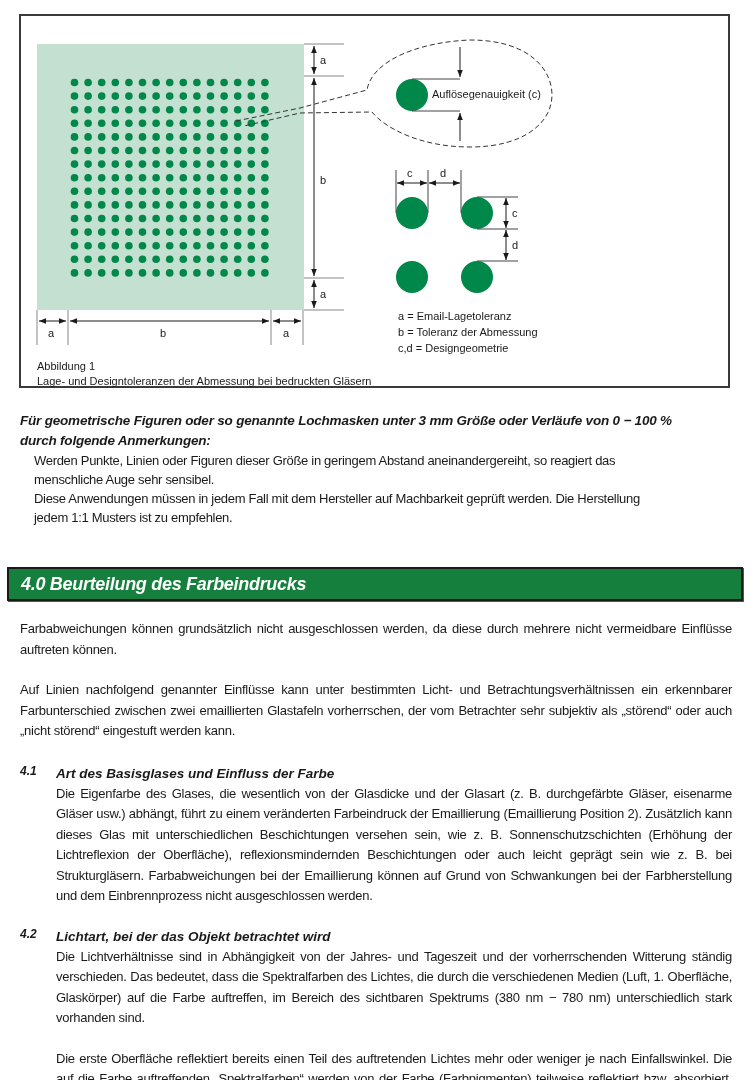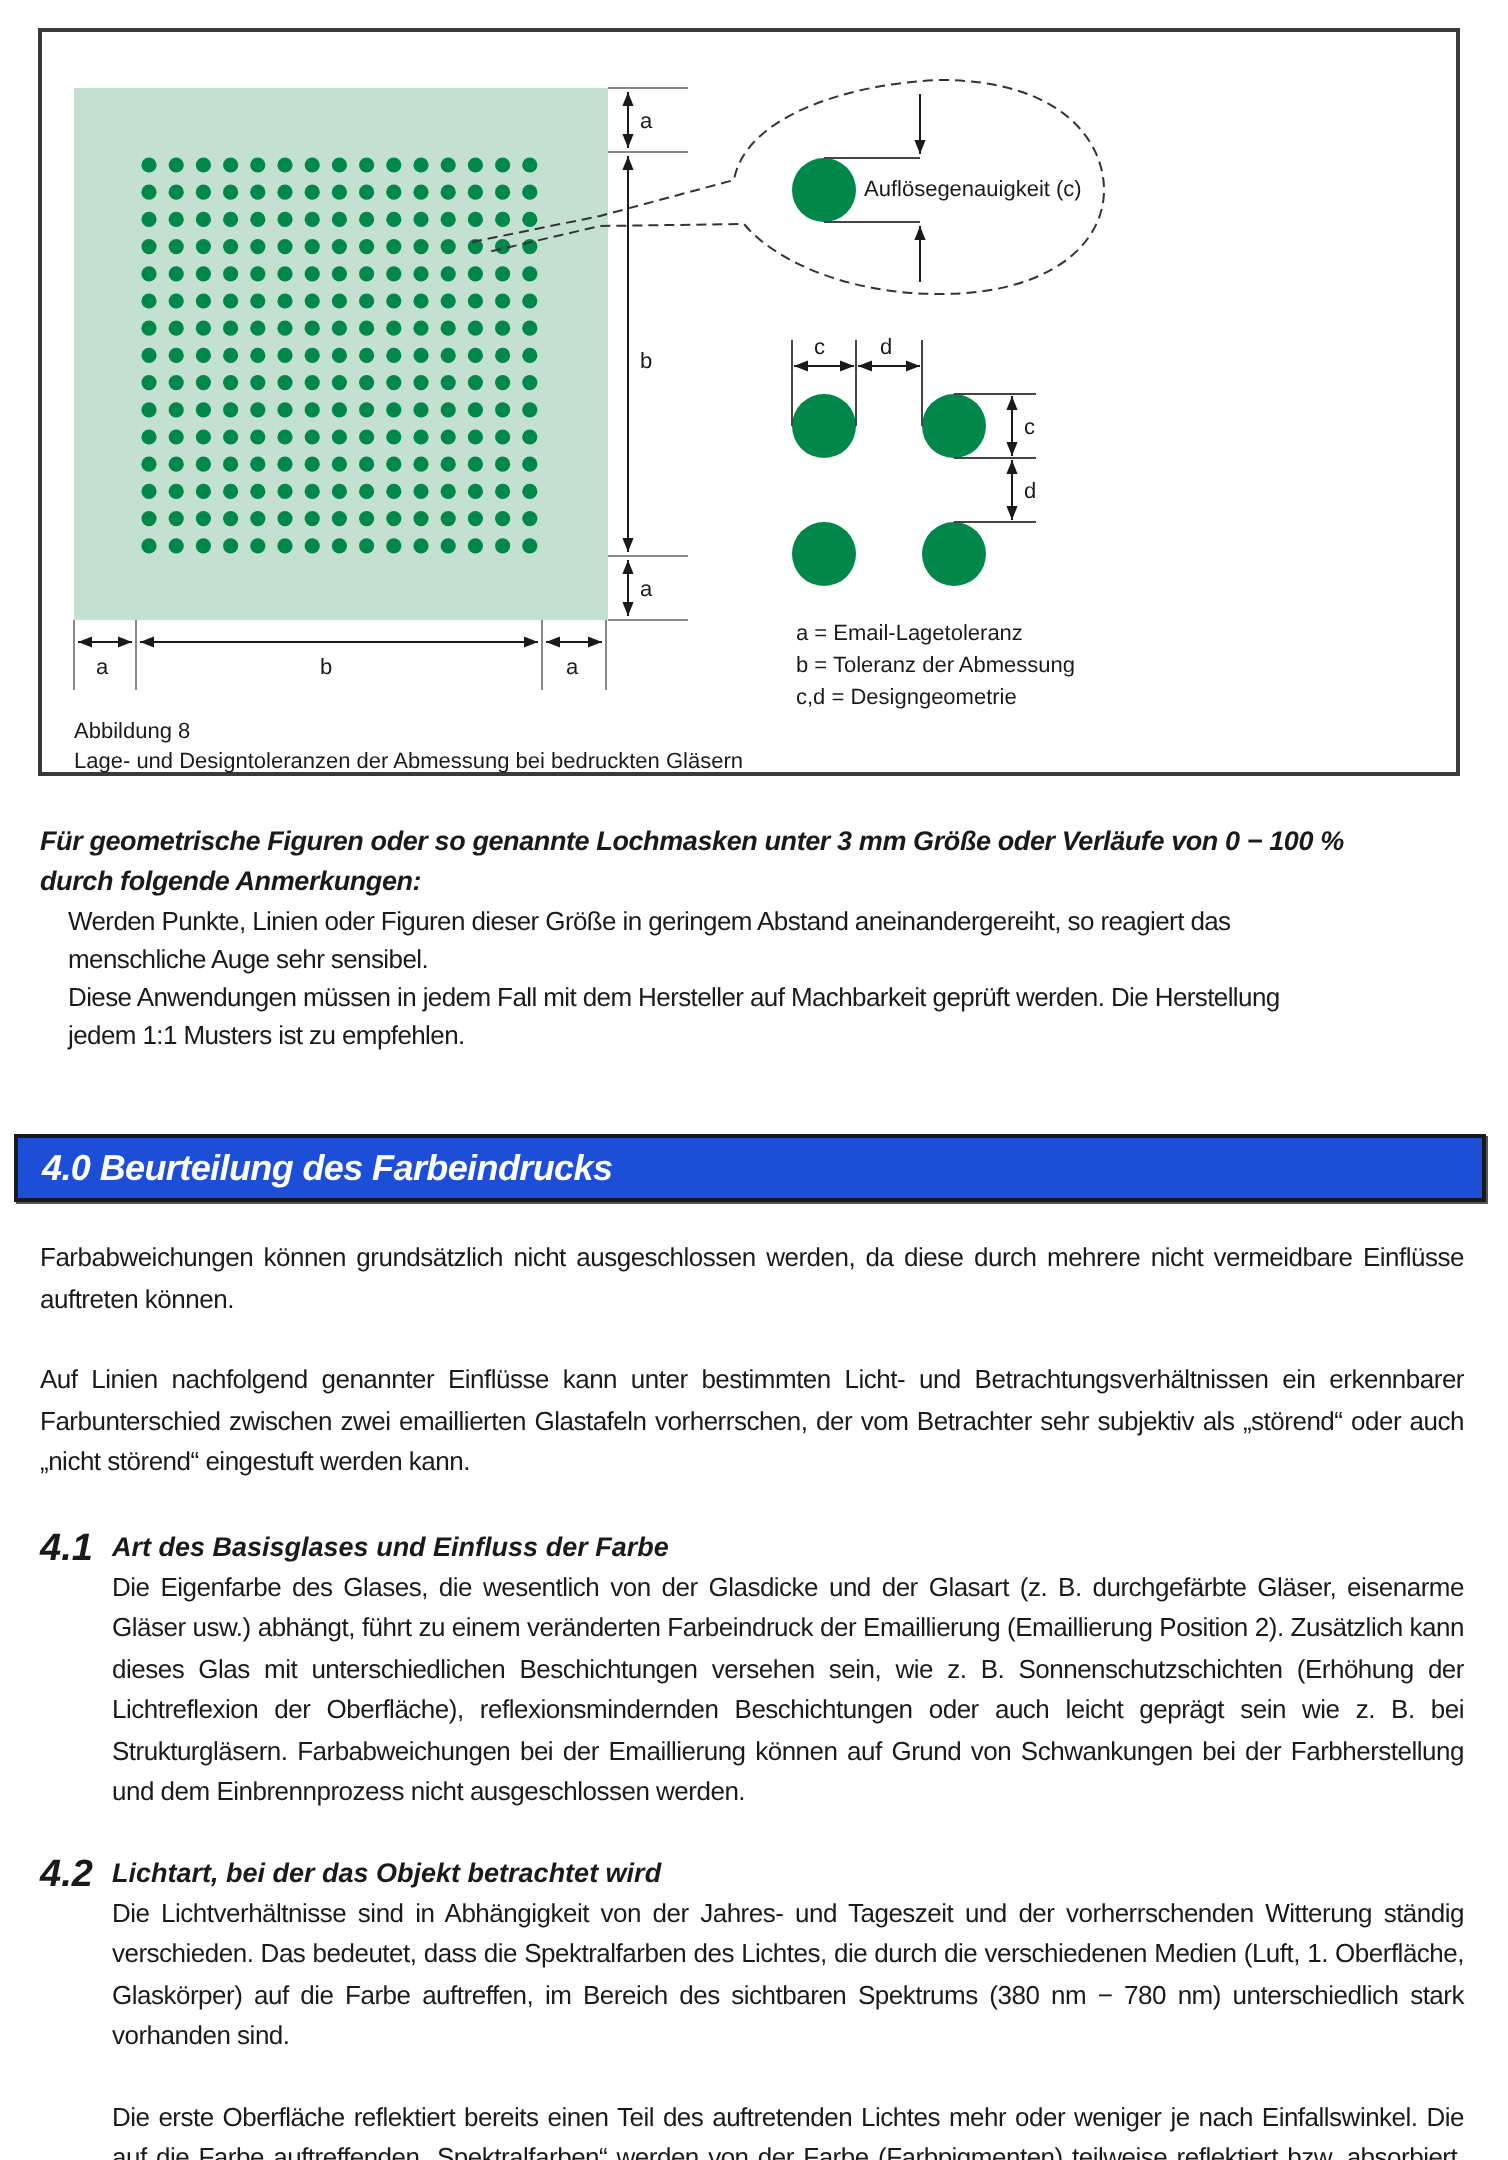--- a/index.html
+++ b/index.html
@@ -12,27 +12,27 @@
                   border: 2px solid #3a3a3a; box-sizing: border-box; }
   #figure-svg { position: absolute; left: 0; top: 0; }
   .fig-label { font-size: 11px; font-family: "Liberation Sans", sans-serif; fill: #1a1a1a; }
   .caption { font-size: 11px; line-height: 15px; }
 
   
   .note-heading { font-weight: bold; font-style: italic; font-size: 13.5px; line-height: 20px; letter-spacing: -0.2px; }
   .note-body { font-size: 13px; line-height: 19px; letter-spacing: -0.3px; }
 
   
-  #section-bar { left: 7px; top: 567px; width: 736px; height: 34px; background: #1d4ed8;
+  #section-bar { left: 7px; top: 567px; width: 736px; height: 34px; background: #15803d;
                  border: 2px solid #1a1a1a; box-sizing: border-box; box-shadow: 1px 1px 0 #555; }
   #section-title { position: absolute; left: 12px; top: 5px; color: #ffffff; font-weight: bold;
                    font-style: italic; font-size: 18px; letter-spacing: -0.3px; }
 
   .para { font-size: 13px; line-height: 20.5px; text-align: justify; letter-spacing: -0.25px; }
-  .sub-num { font-weight: bold; font-style: italic; font-size: 19px; }
+  .sub-num { font-weight: bold; font-style: italic; font-size: 12px; }
   .sub-title { font-weight: bold; font-style: italic; font-size: 13.5px; }
 </style>
 </head>
 <body>
 
 <div id="figure-frame" class="abs"></div>
 
 <svg id="figure-svg" width="754" height="400">
   <defs>
     <marker id="arr" viewBox="0 0 10 10" refX="10" refY="5" markerWidth="7" markerHeight="7" orient="auto-start-reverse">
@@ -320,21 +320,21 @@
   <line x1="506" y1="230" x2="506" y2="260" stroke="#1a1a1a" stroke-width="1" marker-start="url(#arr)" marker-end="url(#arr)"></line>
   <text class="fig-label" x="512" y="217">c</text>
   <text class="fig-label" x="512" y="249">d</text>
 
   <text class="fig-label" x="398" y="320">a = Email-Lagetoleranz</text>
   <text class="fig-label" x="398" y="336">b = Toleranz der Abmessung</text>
   <text class="fig-label" x="398" y="352">c,d = Designgeometrie</text>
 </svg>
 
 <div class="abs caption" style="left:37px; top:359px;">
-  <div>Abbildung 8</div>
+  <div>Abbildung 1</div>
   <div>Lage- und Designtoleranzen der Abmessung bei bedruckten Gläsern</div>
 </div>
 
 <div class="abs" style="left:20px; top:411px; width:720px;">
   <div class="note-heading">Für geometrische Figuren oder so genannte Lochmasken unter 3 mm Größe oder Verläufe von 0 − 100 %</div>
   <div class="note-heading">durch folgende Anmerkungen:</div>
   <div style="padding-left:14px;">
     <div class="note-body">Werden Punkte, Linien oder Figuren dieser Größe in geringem Abstand aneinandergereiht, so reagiert das</div>
     <div class="note-body">menschliche Auge sehr sensibel.</div>
     <div class="note-body">Diese Anwendungen müssen in jedem Fall mit dem Hersteller auf Machbarkeit geprüft werden. Die Herstellung</div>

